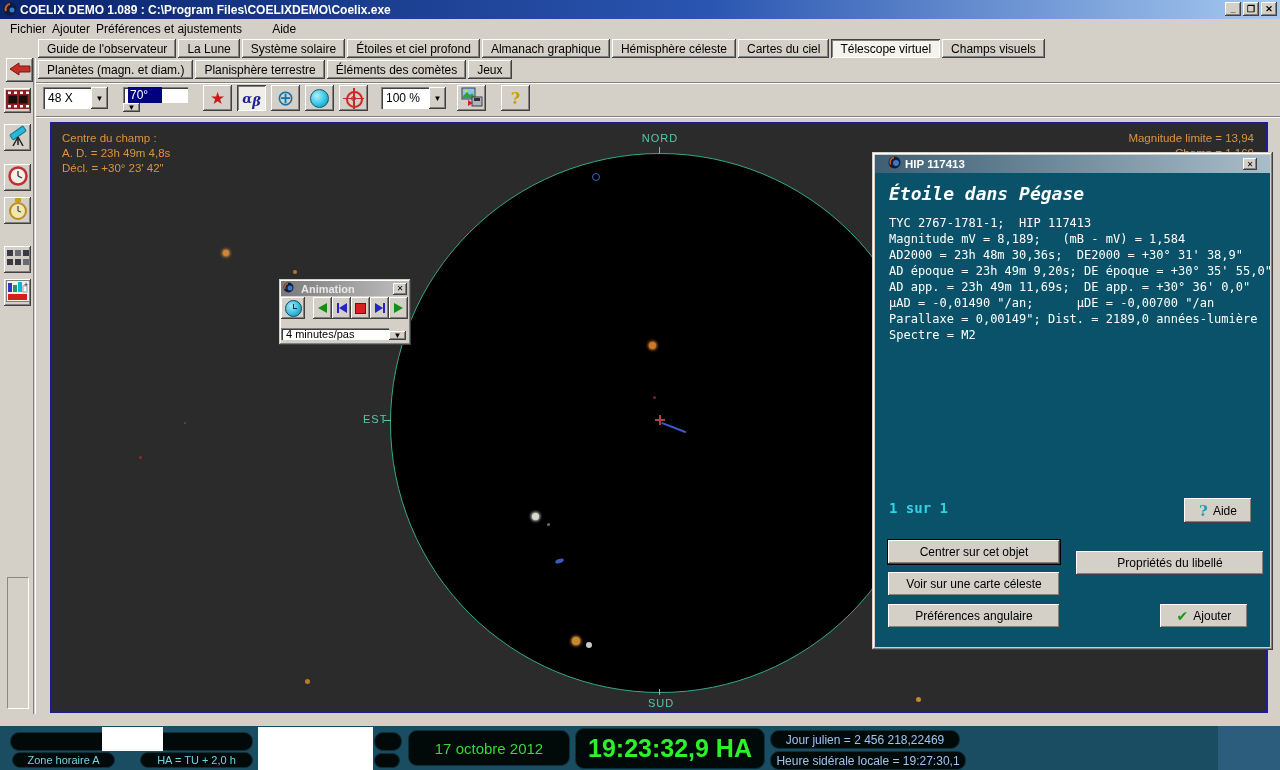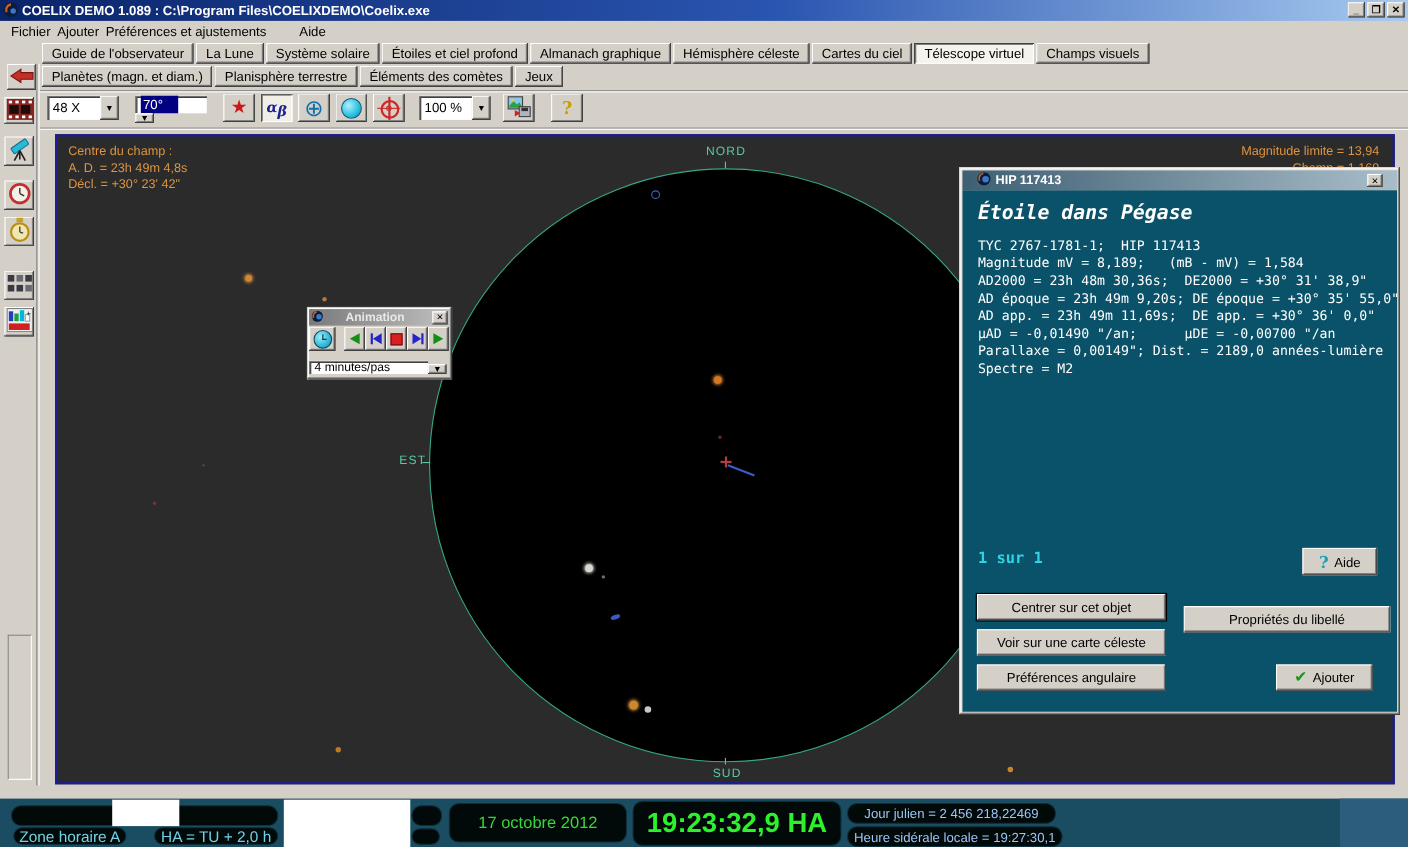--- a/index.html
+++ b/index.html
@@ -49,21 +49,21 @@
   .circle{position:absolute;left:338px;top:29px;width:540px;height:540px;border-radius:50%;
           background:#000;border:1px solid #35a88c;box-sizing:border-box;}
   .compass{position:absolute;color:#56c9a8;font-size:11px;letter-spacing:1px;}
   .tickv{position:absolute;width:1px;height:6px;background:#56c9a8;}
   .tickh{position:absolute;width:7px;height:1px;background:#56c9a8;}
 
   
   .win{z-index:5;}
   .win-title{height:15px;display:flex;align-items:center;padding:0 2px;}
   .win-title.inactive{background:linear-gradient(90deg,#7a7a7a,#c0c0c0);color:#e8e8e6;}
-  .win-title .wt-text{font-weight:bold;font-size:11px;margin-left:20px;flex:1;white-space:nowrap;}
+  .win-title .wt-text{font-weight:bold;font-size:11px;margin-left:7px;flex:1;white-space:nowrap;}
   .xbtn{width:14px;height:12px;display:flex;align-items:center;justify-content:center;font-size:8px;font-weight:bold;color:#000;}
 
   .anim{left:279px;top:279px;width:132px;height:66px;}
   .anim-body{position:absolute;left:2px;right:2px;top:18px;}
   .abtn{height:22px;display:flex;align-items:center;justify-content:center;}
   .tri{width:0;height:0;border-style:solid;}
   .tri.lg{border-width:5px 9px 5px 0;border-color:transparent #129012 transparent transparent;}
   .tri.rg{border-width:5px 0 5px 9px;border-color:transparent transparent transparent #129012;}
   .tri.lb{border-width:5px 8px 5px 0;border-color:transparent #2424c8 transparent transparent;}
   .tri.rb{border-width:5px 0 5px 8px;border-color:transparent transparent transparent #2424c8;}
@@ -87,21 +87,21 @@
   .dlg-count{position:absolute;left:14px;top:327px;font-size:14px;font-weight:bold;color:#2fd4e4;}
   .btn{display:flex;align-items:center;justify-content:center;font-size:12px;color:#000;
        background:#d4d0c8;box-shadow:inset -1px -1px 0 #404040,inset 1px 1px 0 #ffffff,inset -2px -2px 0 #808080;}
   .btn.default{outline:1px solid #000;}
 
   
   .bottombar{left:0;top:726px;width:1280px;height:44px;background:#1a4d61;}
   .pill{position:absolute;background:#020909;border:1px solid #0c313d;border-radius:9px;
         display:flex;align-items:center;justify-content:center;white-space:nowrap;box-sizing:border-box;}
   .whitebox{position:absolute;background:#ffffff;}
-  .cyan-txt{color:#72d2e6;font-size:14px;}
+  .cyan-txt{color:#72d2e6;font-size:11px;}
   .blue-txt{color:#9cc4f4;font-size:12px;}
 </style>
 </head>
 <body>
 
 <div id="app">
 
   <div class="abs titlebar">
     <span class="abs" style="left:3px;top:2px;">
       <svg width="14" height="14">

